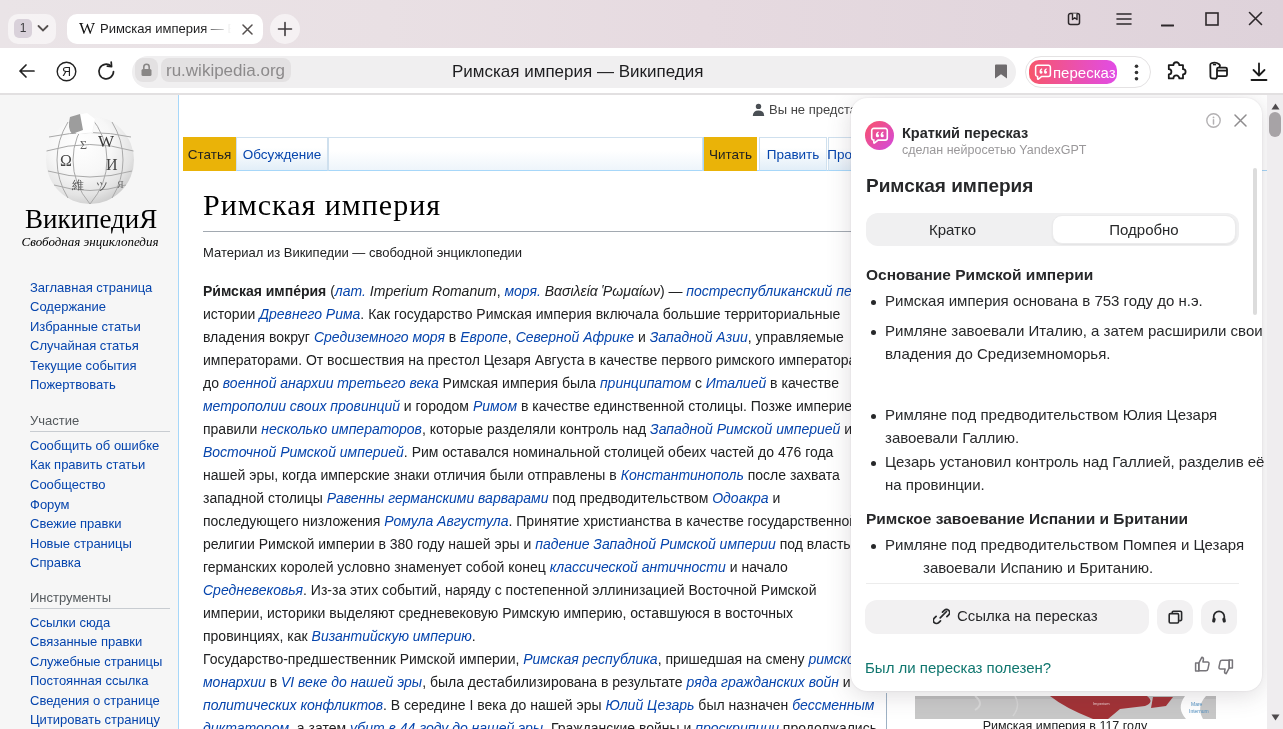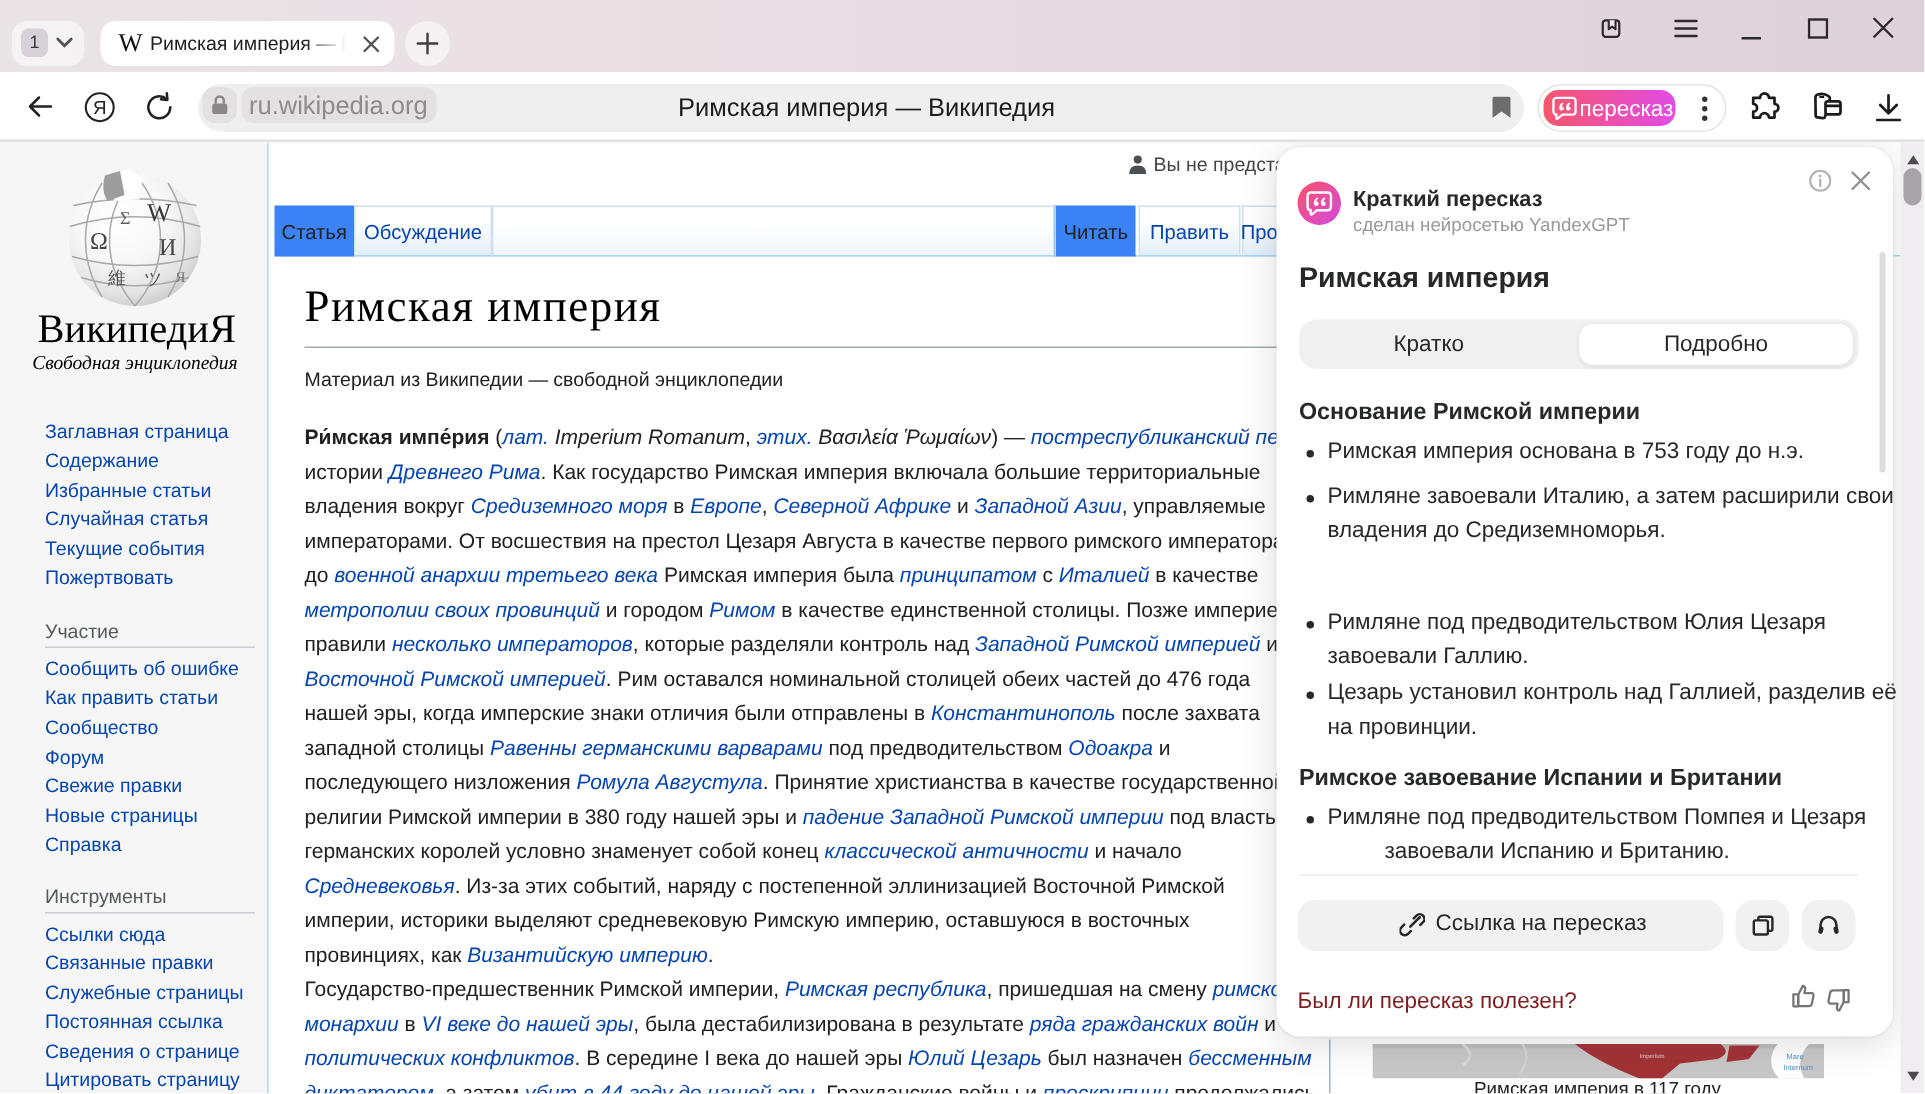--- a/index.html
+++ b/index.html
@@ -18,21 +18,21 @@
   #sidebar{position:absolute;left:0;top:0;width:178px;height:634px;background:#f6f6f6;}
   #content{position:absolute;left:178px;top:0;width:1089px;height:634px;background:#fff;border-left:1px solid #a7d7f9;}
   .sblink{position:absolute;left:30px;font-size:13px;color:#0645ad;white-space:nowrap;}
   .sbhead{position:absolute;left:30px;width:140px;font-size:13px;color:#54595d;border-bottom:1px solid #c8ccd1;padding-bottom:3px;white-space:nowrap;}
   .tline{position:absolute;font-size:14px;color:#202122;white-space:nowrap;}
   .tline a{color:#0645ad;text-decoration:none;font-style:italic;}
   .wtab{position:absolute;top:42px;height:34px;box-sizing:border-box;font-size:13.5px;
     background:linear-gradient(to bottom,#ffffff 30%,#e2eef8 100%);border:1px solid #cfe0ee;border-bottom:1px solid #a7d7f9;
     display:flex;align-items:center;justify-content:center;}
   .wtab a{color:#0645ad;text-decoration:none;}
-  .wtab.on{background:#3b82f6;border:none;border-left:1px solid #a7d7f9;color:#222;}
+  .wtab.on{background:#eab308;border:none;border-left:1px solid #a7d7f9;color:#222;}
   
   #panel{position:absolute;left:851px;top:3px;width:411px;height:593px;background:#fff;border-radius:16px;
     box-shadow:0 4px 24px rgba(70,60,70,.18), 0 0 2px rgba(70,60,70,.12);}
   .pel{position:absolute;font-size:15px;color:#27282a;white-space:nowrap;}
   .phead{position:absolute;font-size:15.5px;font-weight:bold;color:#27282a;white-space:nowrap;}
   .pbul{position:absolute;font-size:15px;color:#27282a;white-space:nowrap;}
   .pbul:before{content:"";position:absolute;left:-14px;top:8px;width:5px;height:5px;border-radius:50%;background:#27282a;}
   .gbtn{position:absolute;background:#f2f1f2;border-radius:12px;}
 </style></head>
 <body>
@@ -196,21 +196,21 @@
       <a>Править</a>
     </div>
   <div class="wtab" style="left:828px;width:60px;">
       <a>Просмотр</a>
     </div>
 
   <div class="abs" style="left:203px;top:93px;font-family:'Liberation Serif',serif;font-size:30px;letter-spacing:1px;color:#000;">Римская империя</div>
   <div class="abs" style="left:203px;top:136px;width:937px;height:1px;background:#a2a9b1;"></div>
   <div class="abs" style="left:203px;top:150px;font-size:13px;color:#202122;">Материал из Википедии — свободной энциклопедии</div>
 
-  <div class="tline" style="left:203px;top:188px;"><b>Ри́мская импе́рия</b> (<a>лат.</a> <i>Imperium Romanum</i>, <a>этих.</a> <i>Βασιλεία Ῥωμαίων</i>) — <a>постреспубликанский период</a></div>
+  <div class="tline" style="left:203px;top:188px;"><b>Ри́мская импе́рия</b> (<a>лат.</a> <i>Imperium Romanum</i>, <a>моря.</a> <i>Βασιλεία Ῥωμαίων</i>) — <a>постреспубликанский период</a></div>
   <div class="tline" style="left:203px;top:211px;">истории <a>Древнего Рима</a>. Как государство Римская империя включала большие территориальные</div>
   <div class="tline" style="left:203px;top:234px;">владения вокруг <a>Средиземного моря</a> в <a>Европе</a>, <a>Северной Африке</a> и <a>Западной Азии</a>, управляемые</div>
   <div class="tline" style="left:203px;top:257px;">императорами. От восшествия на престол Цезаря Августа в качестве первого римского императора</div>
   <div class="tline" style="left:203px;top:280px;text-align:center;">до <a>военной анархии третьего века</a> Римская империя была <a>принципатом</a> с <a>Италией</a> в качестве</div>
   <div class="tline" style="left:203px;top:303px;"><a>метрополии своих провинций</a> и городом <a>Римом</a> в качестве единственной столицы. Позже империей</div>
   <div class="tline" style="left:203px;top:326px;">правили <a>несколько императоров</a>, которые разделяли контроль над <a>Западной Римской империей</a> и</div>
   <div class="tline" style="left:203px;top:349px;"><a>Восточной Римской империей</a>. Рим оставался номинальной столицей обеих частей до 476 года</div>
   <div class="tline" style="left:203px;top:372px;">нашей эры, когда имперские знаки отличия были отправлены в <a>Константинополь</a> после захвата</div>
   <div class="tline" style="left:203px;top:395px;">западной столицы <a>Равенны германскими варварами</a> под предводительством <a>Одоакра</a> и</div>
   <div class="tline" style="left:203px;top:418px;">последующего низложения <a>Ромула Августула</a>. Принятие христианства в качестве государственной</div>
@@ -292,21 +292,21 @@
         <path d="M4.2 3.6 V2.4 a1.2 1.2 0 0 1 1.2 -1.2 h7 a1.2 1.2 0 0 1 1.2 1.2 v7 a1.2 1.2 0 0 1 -1.2 1.2 h-1.2"></path>
         <rect x="1.2" y="3.6" width="9.4" height="9.4" rx="1.2"></rect>
       </g>
     </svg>
   <div class="gbtn" style="left:1201px;top:505px;width:36px;height:34px;"></div>
   <svg class="abs" style="left:1211px;top:513px;" width="16" height="17" viewBox="0 0 16 17">
       <path d="M2.7 12 V8.6 a5.3 5.3 0 0 1 10.6 0 V12" fill="none" stroke="#27282a" stroke-width="1.7" stroke-linecap="round"></path>
       <rect x="1.4" y="9.6" width="3.1" height="5" rx="1.55" fill="#27282a" transform="rotate(14 3 12)"></rect>
       <rect x="11.5" y="9.6" width="3.1" height="5" rx="1.55" fill="#27282a" transform="rotate(-14 13 12)"></rect>
     </svg>
-  <div class="pel" style="left:865px;top:564px;color:#7f1d1d;">Был ли пересказ полезен?</div>
+  <div class="pel" style="left:865px;top:564px;color:#0f766e;">Был ли пересказ полезен?</div>
   <svg class="abs" style="left:1194px;top:561px;" width="17" height="17" viewBox="0 0 17 17">
       <g fill="none" stroke="#77757a" stroke-width="1.5" stroke-linejoin="round">
         <path d="M4.8 7.2 L7.8 1.3 q1.9 0.3 1.6 2.3 l-0.5 2.4 h4.6 a1.5 1.5 0 0 1 1.5 1.8 l-1.1 5.3 a2 2 0 0 1 -2 1.6 H4.8 z"></path>
         <path d="M4.8 6.9 H1.6 v8 h3.2 z"></path>
       </g>
     </svg>
   <svg class="abs" style="left:1217px;top:563px;" width="17" height="17" viewBox="0 0 17 17">
       <g fill="none" stroke="#77757a" stroke-width="1.5" stroke-linejoin="round" transform="rotate(180 8.5 8.5)">
         <path d="M4.8 7.2 L7.8 1.3 q1.9 0.3 1.6 2.3 l-0.5 2.4 h4.6 a1.5 1.5 0 0 1 1.5 1.8 l-1.1 5.3 a2 2 0 0 1 -2 1.6 H4.8 z"></path>
         <path d="M4.8 6.9 H1.6 v8 h3.2 z"></path>

